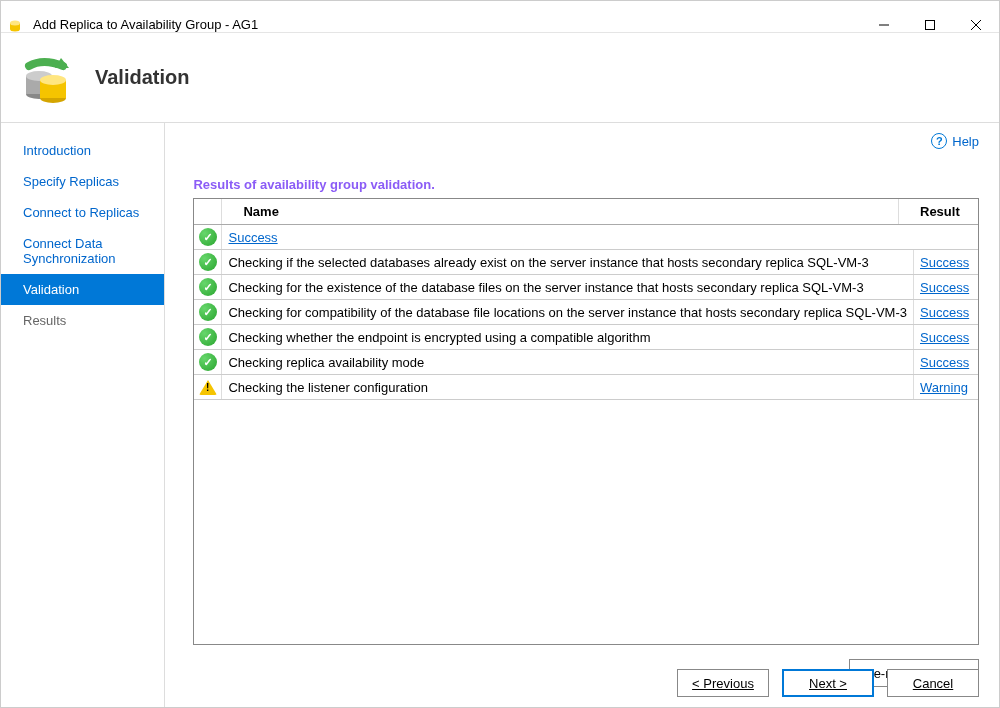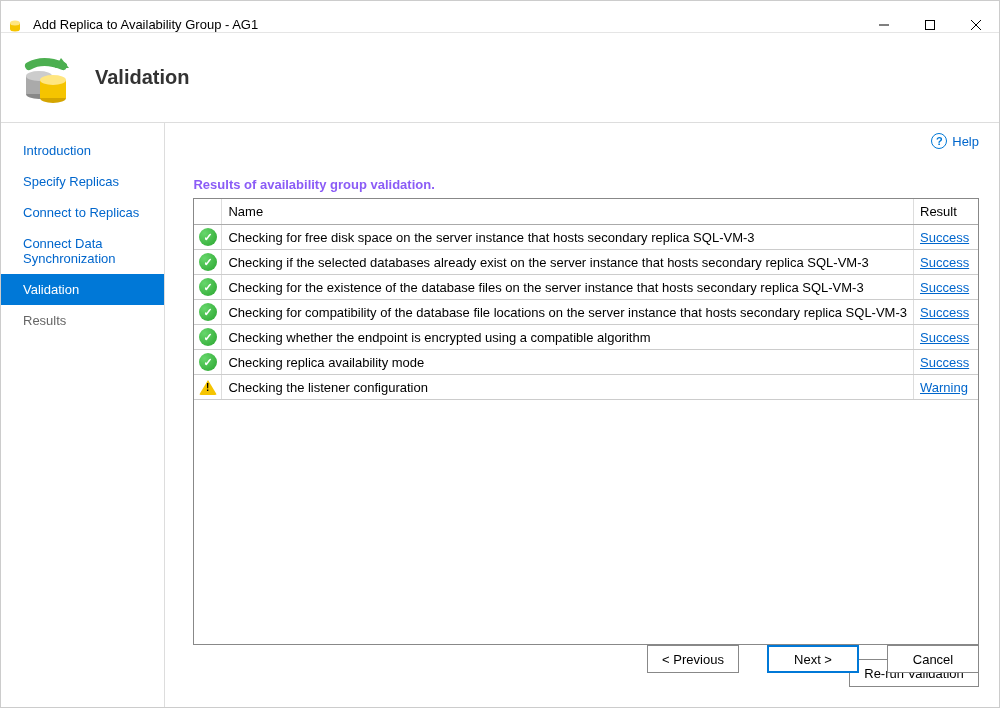--- a/index.html
+++ b/index.html
@@ -139,21 +139,21 @@
       display: flex;
       align-items: center;
     }
     .col-result {
       width: 64px;
       padding: 0 6px;
       height: 100%;
       display: flex;
       align-items: center;
     }
-    .vt-head-row .col-name, .vt-head-row .col-result { font-weight: 400; }
+    .vt-head-row .col-name, .vt-head-row .col-result { font-weight: 700; margin-left: 15px; }
     .col-result a { color: #0066cc; text-decoration: underline; cursor: pointer; }
     .status-icon {
       width: 18px; height: 18px; border-radius: 50%;
       display: flex; align-items: center; justify-content: center;
       color: #fff; font-size: 11px; font-weight: bold;
     }
     .status-success { background: radial-gradient(circle at 30% 30%, #66d66b, #2aa52f); }
     .status-success::after { content: "✓"; }
     .status-warning {
       width: 0; height: 0;
@@ -173,24 +173,25 @@
     }
     .vt-body { overflow-y: auto; }
     
     .button-row-right {
       display: flex;
       justify-content: flex-end;
       margin-top: 14px;
     }
     .footer-buttons {
       position: absolute;
-      bottom: 34px;
+      bottom: 10px;
       right: 20px;
       display: flex;
-      gap: 28px;
+      gap: 13px;
+      text-decoration: underline;
     }
     button.win {
       height: 28px;
       min-width: 92px;
       padding: 0 14px;
       background: #fff;
       border: 1px solid #888;
       font-family: inherit;
       font-size: 13px;
       cursor: pointer;
@@ -268,21 +269,20 @@
       <div class="vt-head-row">
         <div class="col-icon"></div>
         <div class="col-name">Name</div>
         <div class="col-result">Result</div>
       </div>
       <div class="vt-body" id="vt-body">
           <div class="vt-row">
             <div class="col-icon">
               <div class="status-icon status-success"></div>
             </div>
-            <div class="col-name">Checking for free disk space on the server instance that hosts secondary replica SQL-VM-3</div>
             <div class="col-result">
               <a>Success</a>
             </div>
           </div>
           <div class="vt-row">
             <div class="col-icon">
               <div class="status-icon status-success"></div>
             </div>
             <div class="col-name">Checking if the selected databases already exist on the server instance that hosts secondary replica SQL-VM-3</div>
             <div class="col-result">

